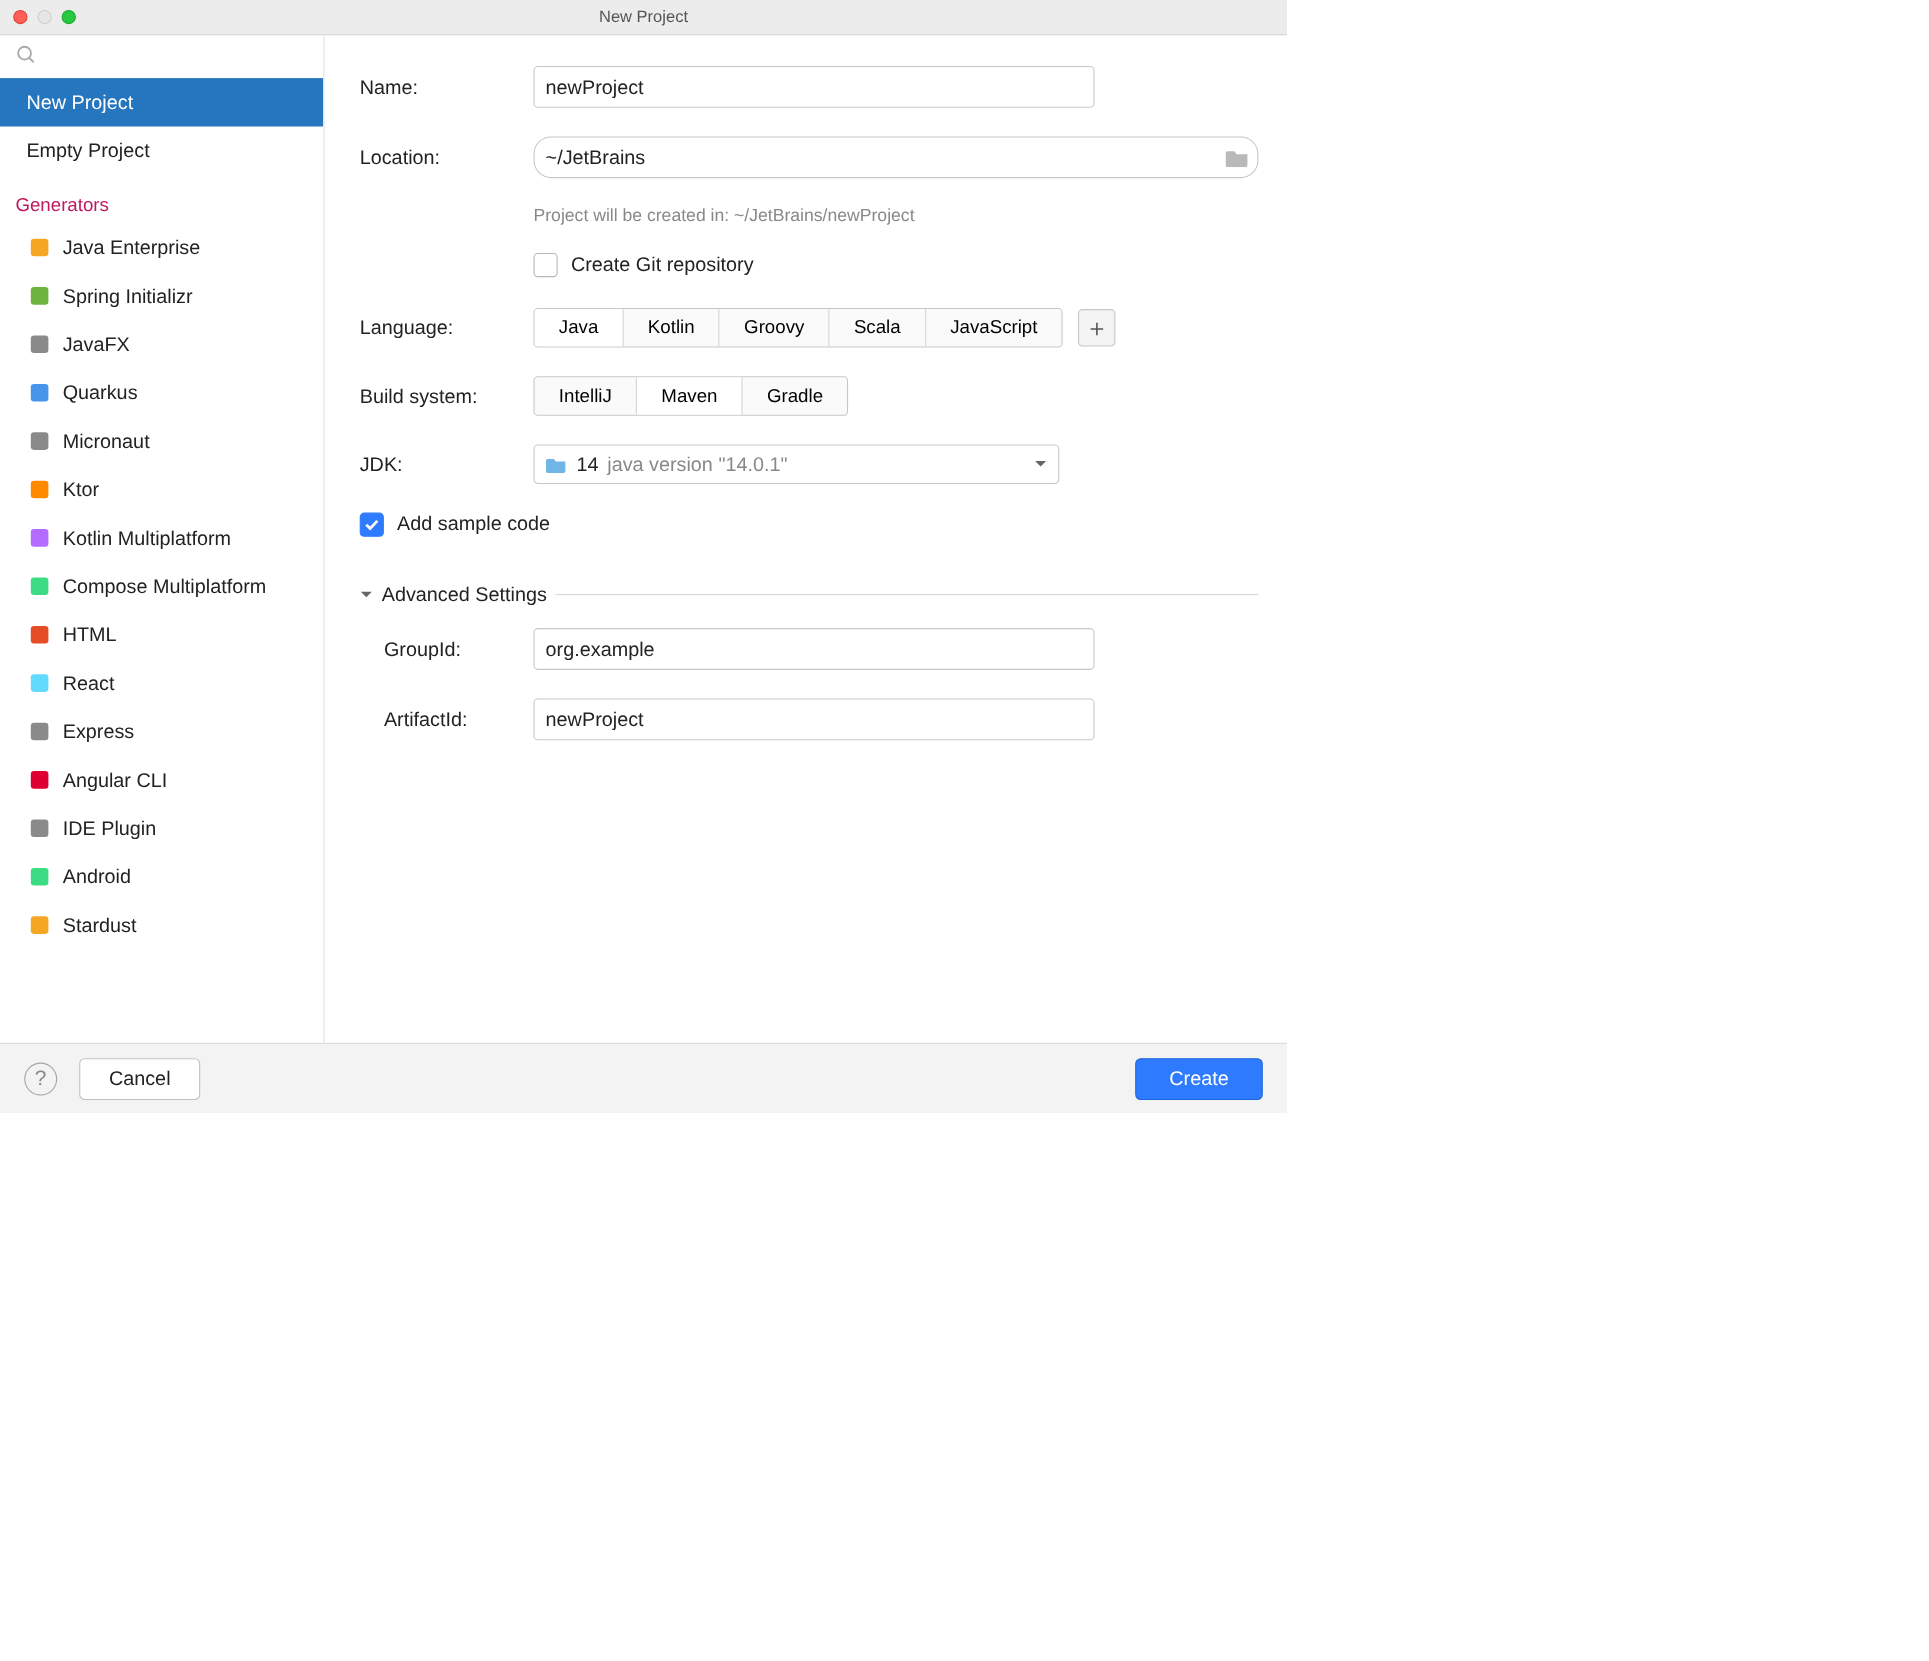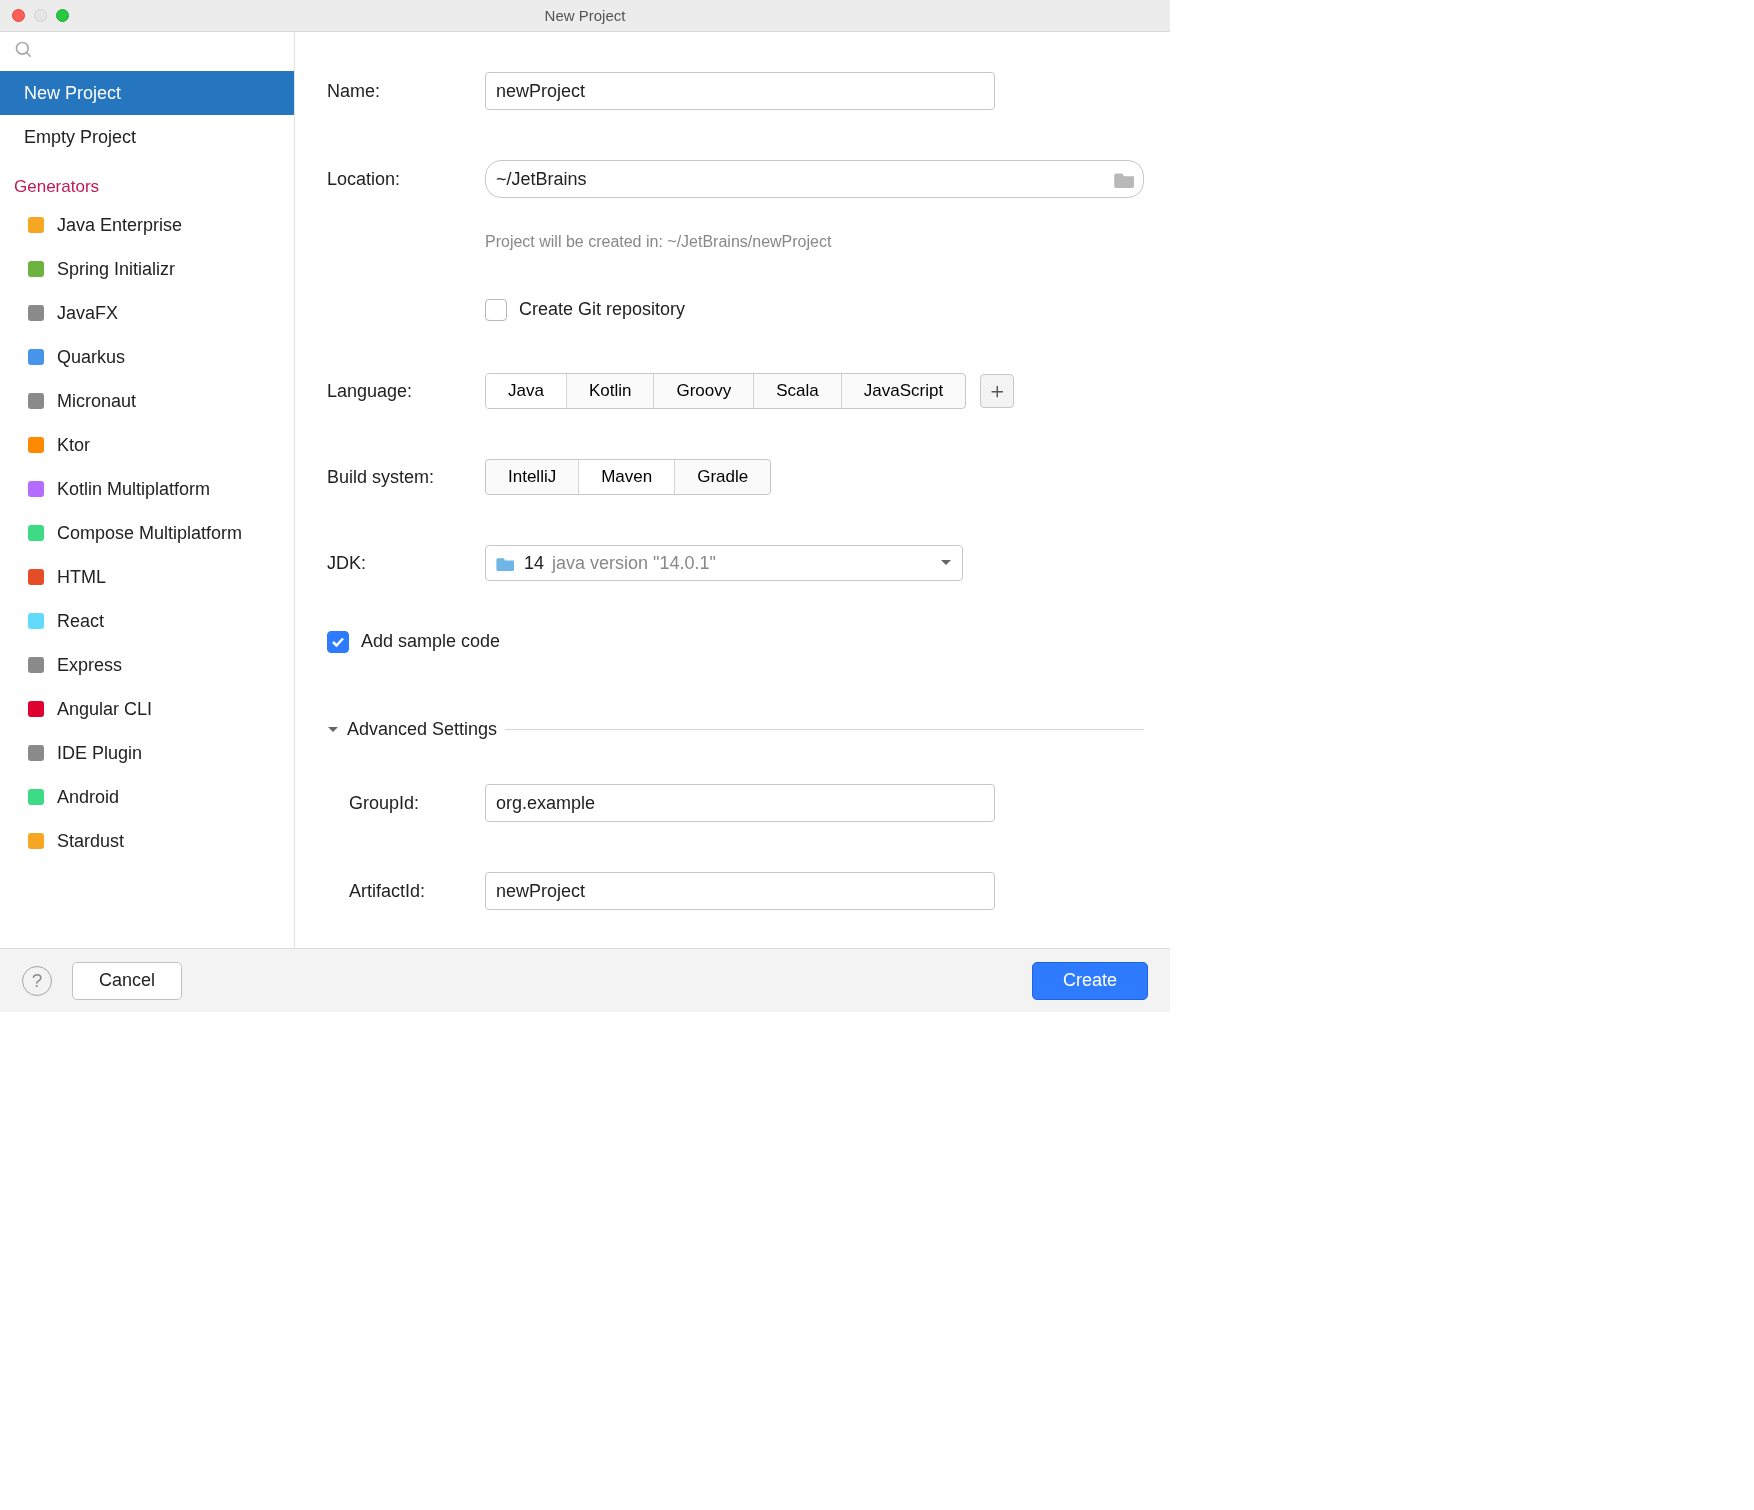--- a/index.html
+++ b/index.html
@@ -15,30 +15,30 @@
   .body { flex: 1; display: flex; min-height: 0; }
   .sidebar { width: 295px; border-right: 1px solid #e2e2e2; display: flex; flex-direction: column; background: #fff; overflow: hidden; }
   .search { padding: 8px 14px 6px; }
   .search svg { width: 20px; height: 20px; stroke: #a9a9a9; }
   .sidebar-list { flex: 1; overflow-y: auto; padding-bottom: 8px; }
   .side-item { height: 44px; display: flex; align-items: center; padding: 0 18px 0 24px; font-size: 18px; cursor: default; gap: 10px; }
   .side-item.selected { background: #2675BF; color: #fff; }
   .side-group { padding: 18px 14px 6px; color: #be185d; font-size: 17px; }
   .gen-icon { width: 23px; height: 23px; display: inline-flex; align-items: center; justify-content: center; flex: 0 0 23px; }
   .side-item .lbl { white-space: nowrap; }
-  .main { flex: 1; padding: 40px 26px 0 32px; display: flex; flex-direction: column; overflow: hidden; gap: 24px; }
+  .main { flex: 1; padding: 28px 26px 0 32px; display: flex; flex-direction: column; overflow: hidden; }
   .row { display: flex; align-items: center; margin-bottom: 26px; }
   .row.tight { margin-bottom: 10px; }
   .lblcol { width: 158px; font-size: 18px; color: #222; }
   .lblcol.indent { padding-left: 22px; }
   .textbox { width: 100%; max-width: 510px; height: 38px; border: 1px solid #c7c7c7; border-radius: 4px; padding: 0 10px; font-size: 18px; color: #222; background: #fff; }
   .loc-wrap { position: relative; flex: 1; max-width: 660px; }
   .loc-input { width: 100%; height: 38px; border: 1px solid #c7c7c7; border-radius: 16px; padding: 0 36px 0 10px; font-size: 18px; color: #222; background: #fff; }
   .loc-icon { position: absolute; right: 8px; top: 50%; transform: translateY(-50%); width: 22px; height: 18px; }
-  .hint { color: #888; font-size: 16px; margin: 1px 0 24px 158px; }
+  .hint { color: #888; font-size: 16px; margin: 16px 0 24px 158px; }
   .chk-row { display: flex; align-items: flex-start; gap: 12px; margin: 0 0 28px 158px; }
   .chk { width: 22px; height: 22px; border: 1px solid #b8b8b8; border-radius: 4px; background: #fff; display: inline-flex; align-items: center; justify-content: center; }
   .chk.checked { background: #2F7BFF; border-color: #2F7BFF; }
   .chk.checked svg { width: 16px; height: 16px; }
   .seg { display: flex; border: 1px solid #c7c7c7; border-radius: 4px; overflow: hidden; background: #fafafa; }
   .seg button { border: none; background: transparent; padding: 7px 22px; font-size: 17px; color: #000000; cursor: default; text-align: right; }
   .seg button + button { border-left: 1px solid #d5d5d5; }
   .seg button.sel { background: #fff; }
   .plus-btn { width: 34px; height: 34px; border: 1px solid #c7c7c7; border-radius: 4px; background: #f3f3f3; margin-left: 14px; display: inline-flex; align-items: center; justify-content: center; font-size: 22px; color: #555; }
   .combo { width: 478px; height: 36px; border: 1px solid #c7c7c7; border-radius: 4px; background: #fff; display: flex; align-items: center; padding: 0 10px; position: relative; gap: 8px; }

